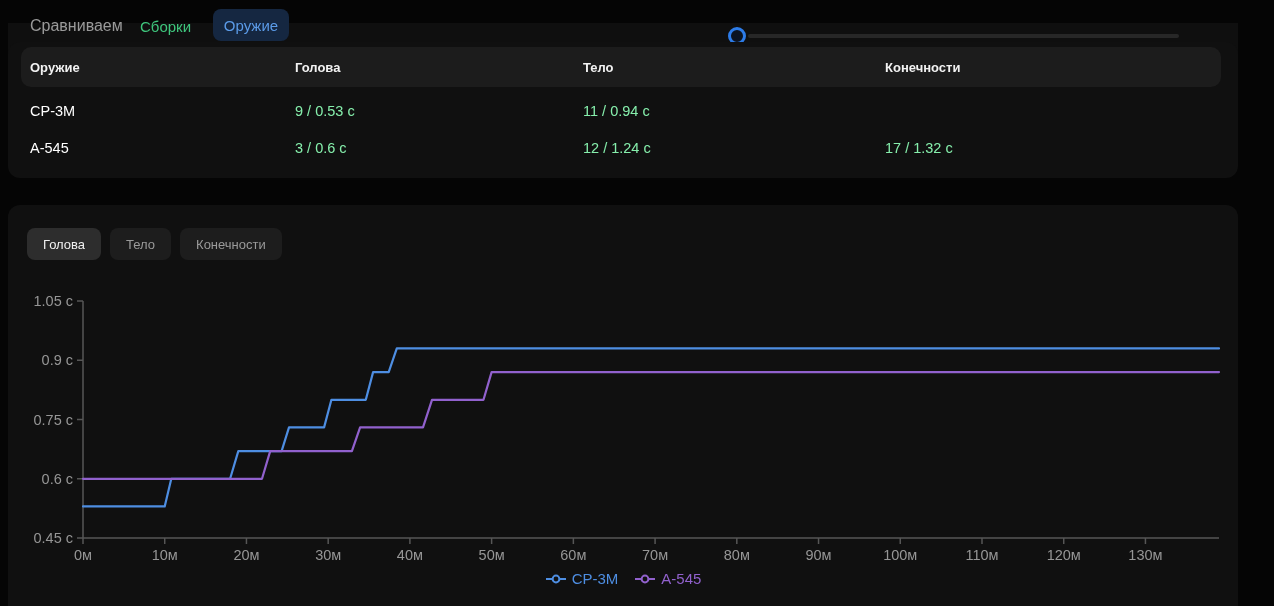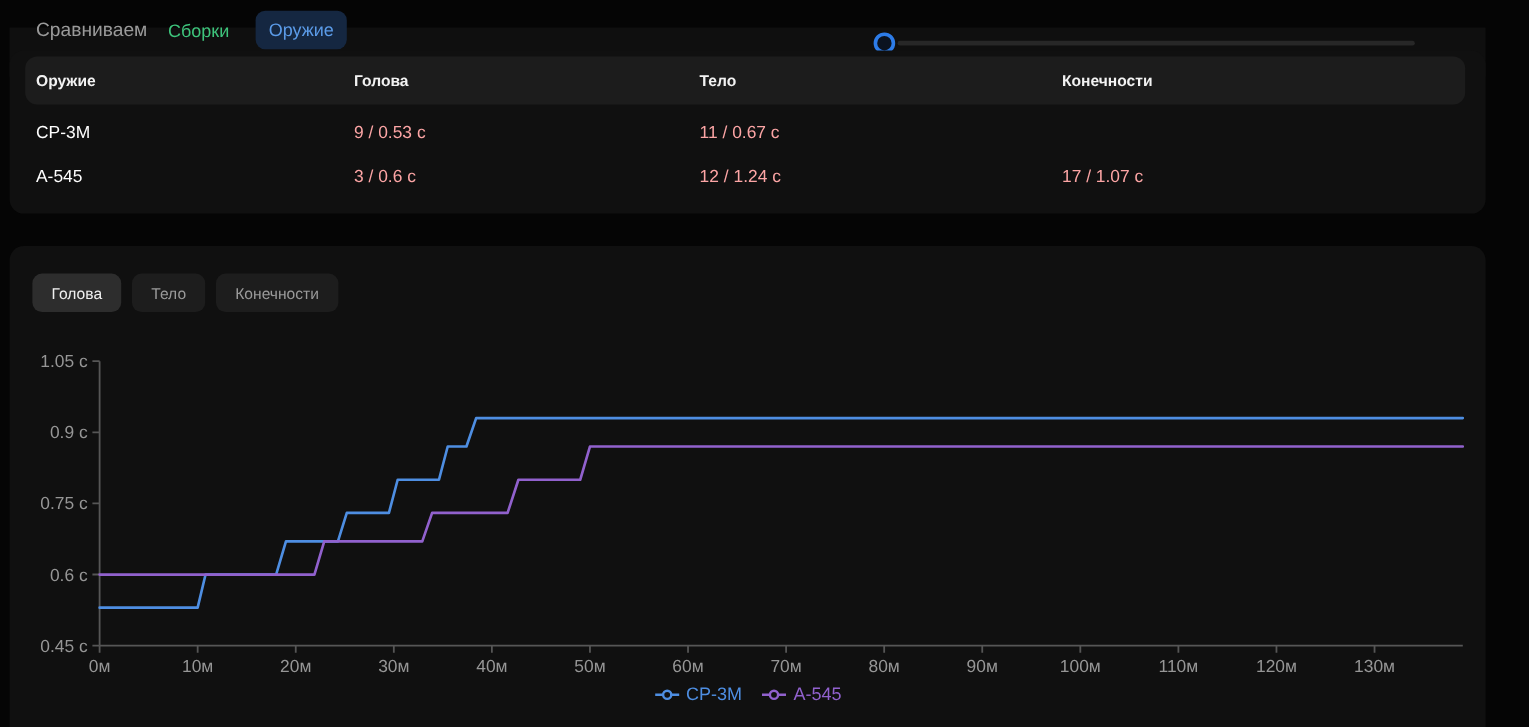--- a/index.html
+++ b/index.html
@@ -24,21 +24,21 @@
   }
   
   .table-card{position:absolute;left:8px;top:42px;width:1230px;height:136px;background:#101010;border-radius:12px;}
   .thead{
     position:absolute;left:13px;top:5px;width:1200px;height:40px;background:#1c1c1c;border-radius:10px;
     display:grid;grid-template-columns:265px 288px 302px auto;align-items:center;padding-left:9px;box-sizing:border-box;
   }
   .th{font-size:13px;font-weight:bold;color:#f2f2f2;}
   .tbody{position:absolute;left:13px;top:50px;width:1200px;}
   .tr{display:grid;grid-template-columns:265px 288px 302px auto;align-items:center;height:37px;padding-left:9px;}
-  .td{font-size:14.5px;color:#fca5a5;}
+  .td{font-size:14.5px;color:#86efac;}
   .td.weapon{color:#ffffff;}
   
   .chart-card{position:absolute;left:8px;top:205px;width:1230px;height:401px;background:#101010;border-radius:12px 12px 0 0;}
   .chart-tabs{position:absolute;left:19px;top:23px;display:flex;gap:9px;}
   .chart-tab{
     height:32px;border-radius:8px;background:#1d1d1d;color:#9a9a9a;font-size:13px;
     display:flex;align-items:center;justify-content:center;padding:0 16px;cursor:pointer;
   }
   .chart-tab.active{background:#2d2d2d;color:#f0f0f0;}
   .chart-svg{position:absolute;left:0;top:0;}
@@ -62,27 +62,27 @@
   <div class="thead">
       <div class="th">Оружие</div>
       <div class="th">Голова</div>
       <div class="th">Тело</div>
       <div class="th">Конечности</div>
     </div>
   <div class="tbody">
       <div class="tr">
         <div class="td weapon">СР-3М</div>
         <div class="td">9 / 0.53 с</div>
-        <div class="td">11 / 0.67 с</div>
+        <div class="td">11 / 0.94 с</div>
       </div>
       <div class="tr">
         <div class="td weapon">А-545</div>
         <div class="td">3 / 0.6 с</div>
         <div class="td">12 / 1.24 с</div>
-        <div class="td">17 / 1.07 с</div>
+        <div class="td">17 / 1.32 с</div>
       </div>
     </div>
 </div>
 
 <div class="chart-card">
   <div class="chart-tabs">
       <div class="chart-tab active">Голова</div>
       <div class="chart-tab">Тело</div>
       <div class="chart-tab">Конечности</div>
     </div>

